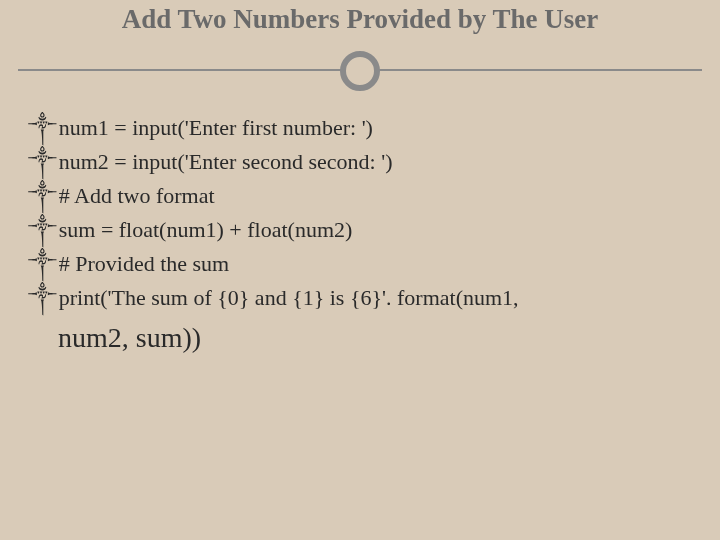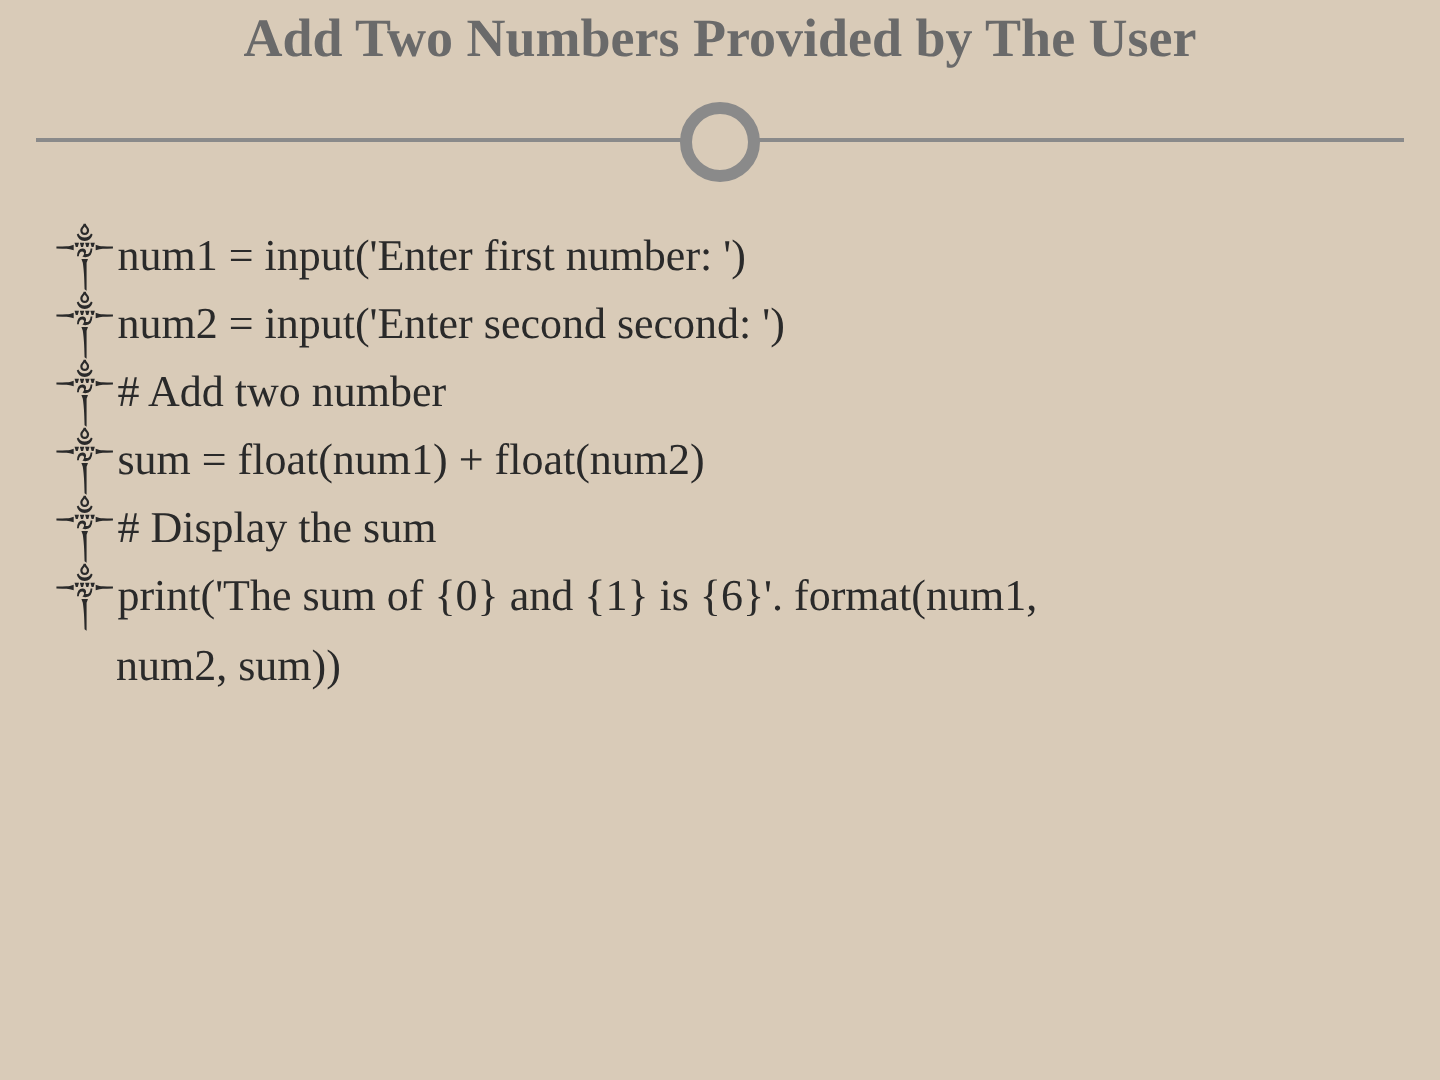--- a/index.html
+++ b/index.html
@@ -68,21 +68,21 @@
     font-size: 22px;
     line-height: 1.55;
     margin-right: 2px;
     flex: 0 0 auto;
   }
   .txt {
     flex: 1 1 auto;
   }
   .cont {
     padding-left: 30px;
-    font-size: 22px;
+    font-size: 28px;
     line-height: 1.55;
   }
 </style>
 </head>
 <body>
 
 <div class="slide">
 
   <div class="title-wrap">
     <h1 class="title">Add Two Numbers Provided by The User</h1>
@@ -100,31 +100,31 @@
       <span class="txt">num1 = input('Enter first number: ')</span>
     </div>
 
     <div class="item">
       <span class="bullet">༒</span>
       <span class="txt"> num2 = input('Enter second second: ')</span>
     </div>
 
     <div class="item">
       <span class="bullet">༒</span>
-      <span class="txt"> # Add two number</span>
+      <span class="txt"> # Add two format</span>
     </div>
 
     <div class="item">
       <span class="bullet">༒</span>
       <span class="txt">sum = float(num1) + float(num2)</span>
     </div>
 
     <div class="item">
       <span class="bullet">༒</span>
-      <span class="txt"> # Display the sum</span>
+      <span class="txt"> # Provided the sum</span>
     </div>
 
     <div class="item">
       <span class="bullet">༒</span>
       <span class="txt">print('The sum of {0} and {1} is {6}'. format(num1,</span>
     </div>
 
     <div class="cont">num2, sum))</div>
 
   </div>

